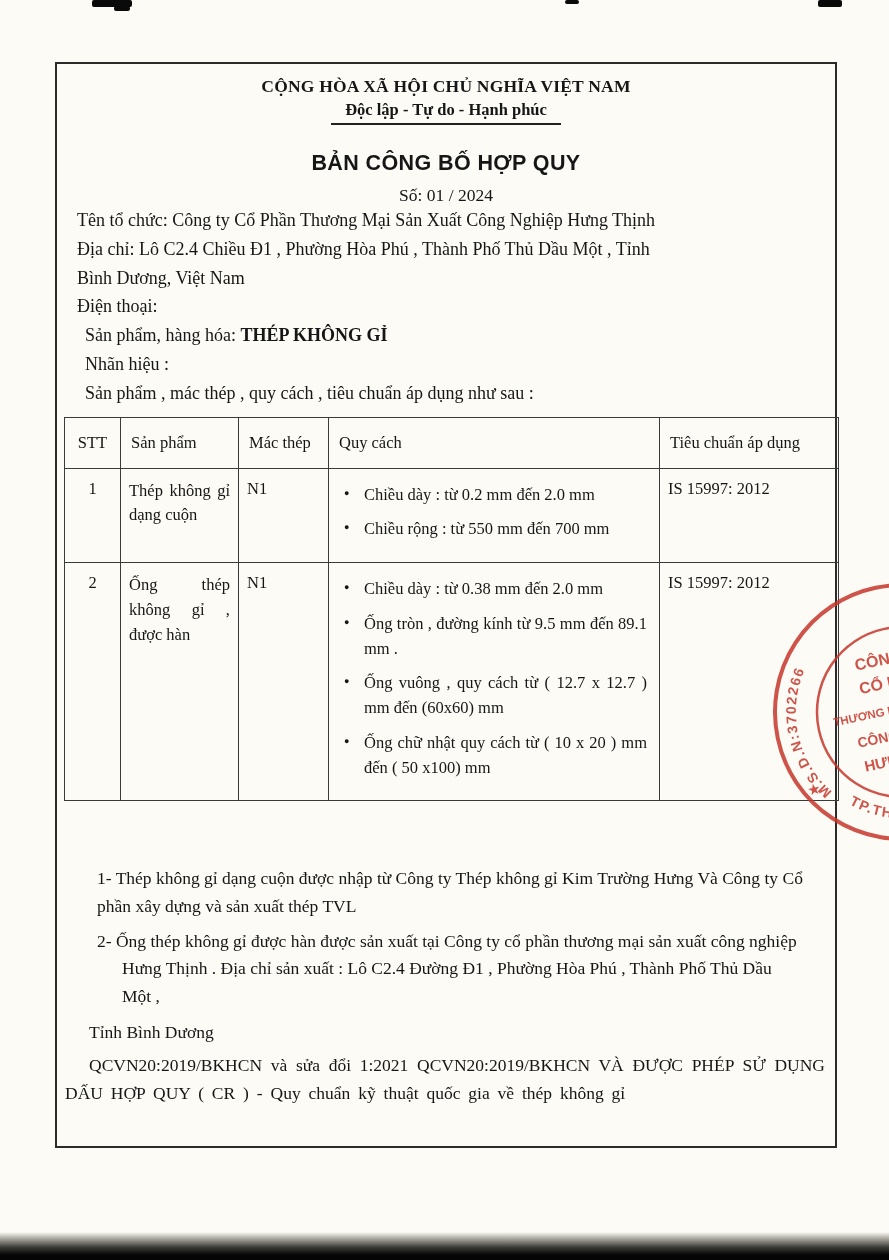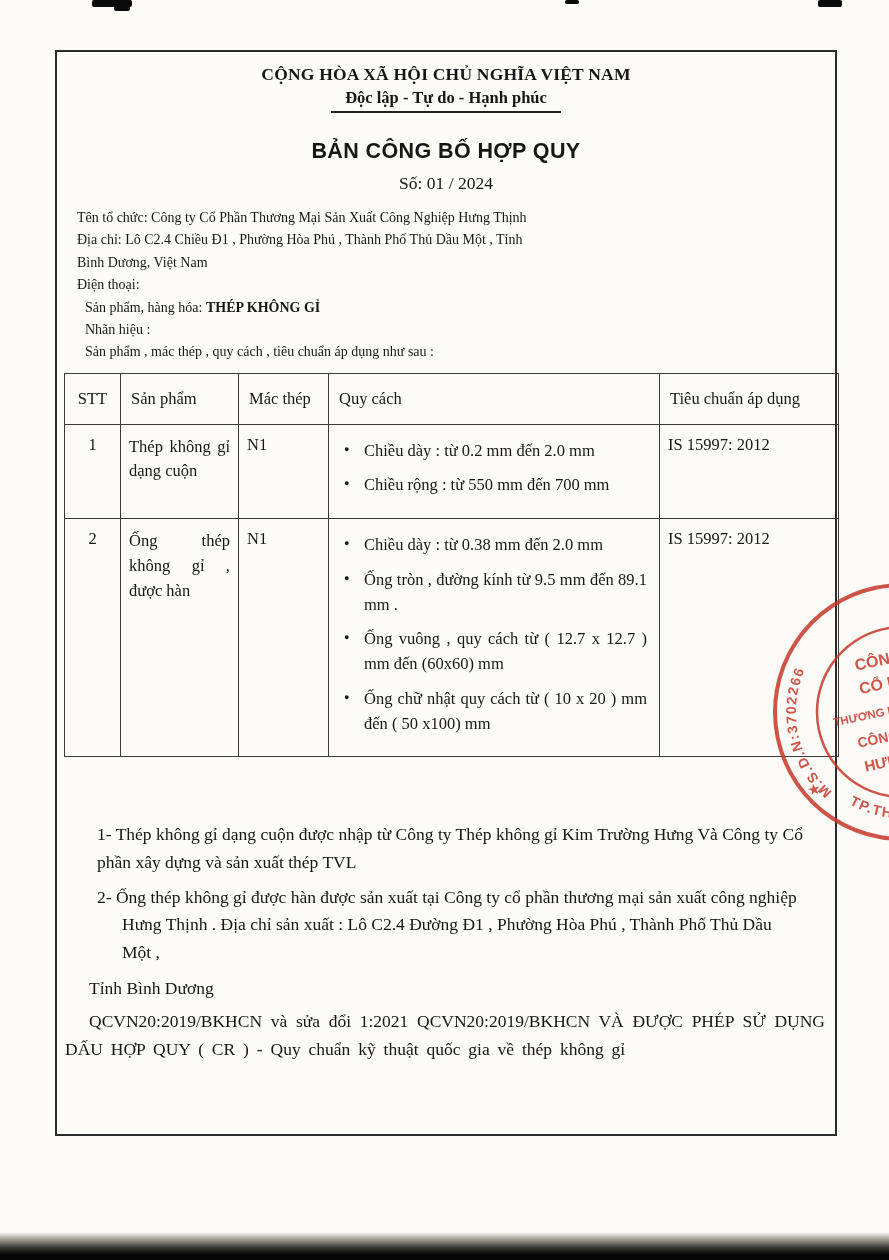--- a/index.html
+++ b/index.html
@@ -3,32 +3,32 @@
 <meta charset="utf-8">
 <style>
   html,body{margin:0;padding:0;}
   body{width:889px;height:1260px;background:#e8e6e0;}
   .page{
     position:relative;width:889px;height:1260px;background:#fcfbf6;overflow:hidden;
     font-family:"Liberation Serif",serif;color:#161616;
   }
   
   .frame{
-    position:absolute;left:55px;top:50px;width:782px;height:1086px;
+    position:absolute;left:55px;top:62px;width:782px;height:1086px;
     border:2px solid #2b2b2b;padding:12px 2px 0 2px;box-sizing:border-box;
   }
   .nat-title{text-align:center;font-weight:bold;font-size:17.5px;letter-spacing:.2px;}
   .motto-wrap{text-align:center;margin-top:3px;}
   .motto{display:inline-block;font-weight:bold;font-size:16.5px;border-bottom:2px solid #222;padding:0 14px 3px;}
   .doc-title{
     text-align:center;font-family:"Liberation Sans",sans-serif;font-weight:bold;
     font-size:21.5px;margin:26px 0 0 0;letter-spacing:.4px;
   }
   .doc-number{text-align:center;font-size:17.5px;margin-top:9px;}
-  .info{margin-top:13px;padding:0 24px 0 18px;font-size:14px;line-height:1.6;}
+  .info{padding:0 24px 0 18px;font-size:18px;line-height:1.6;}
   .info p{margin:0;}
   .info .sub{padding-left:8px;}
   .bold{font-weight:bold;}
 
   .doc-table{border-collapse:collapse;width:774px;margin:9px 0 0 5px;font-size:16.5px;table-layout:fixed;}
   .doc-table th,.doc-table td{border:1.5px solid #3a3a3a;vertical-align:top;padding:10px 8px;}
   .doc-table th{font-weight:normal;text-align:left;padding:15px 10px;vertical-align:middle;}
   .doc-table th:first-child{text-align:center;padding-left:4px;padding-right:4px;}
   .c-stt{text-align:center;padding-top:12px;}
   .c-product{text-align:justify;padding:12px 10px;line-height:1.5;}

